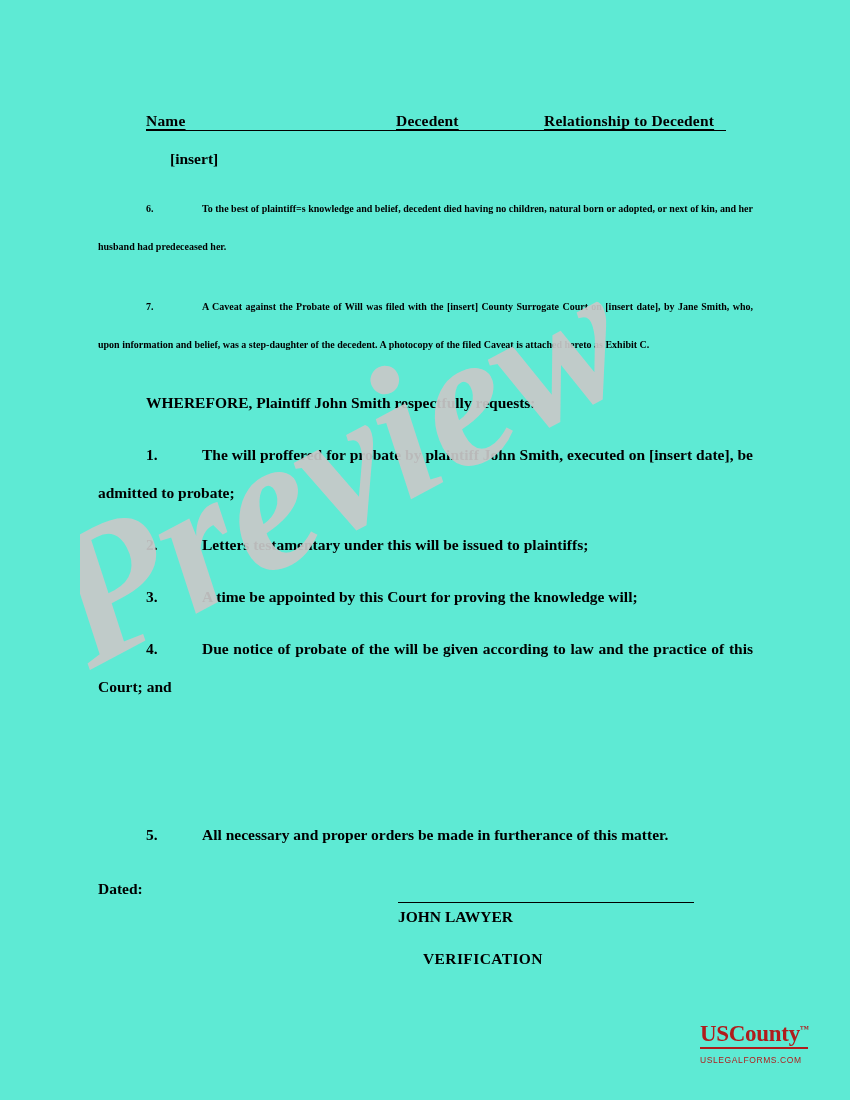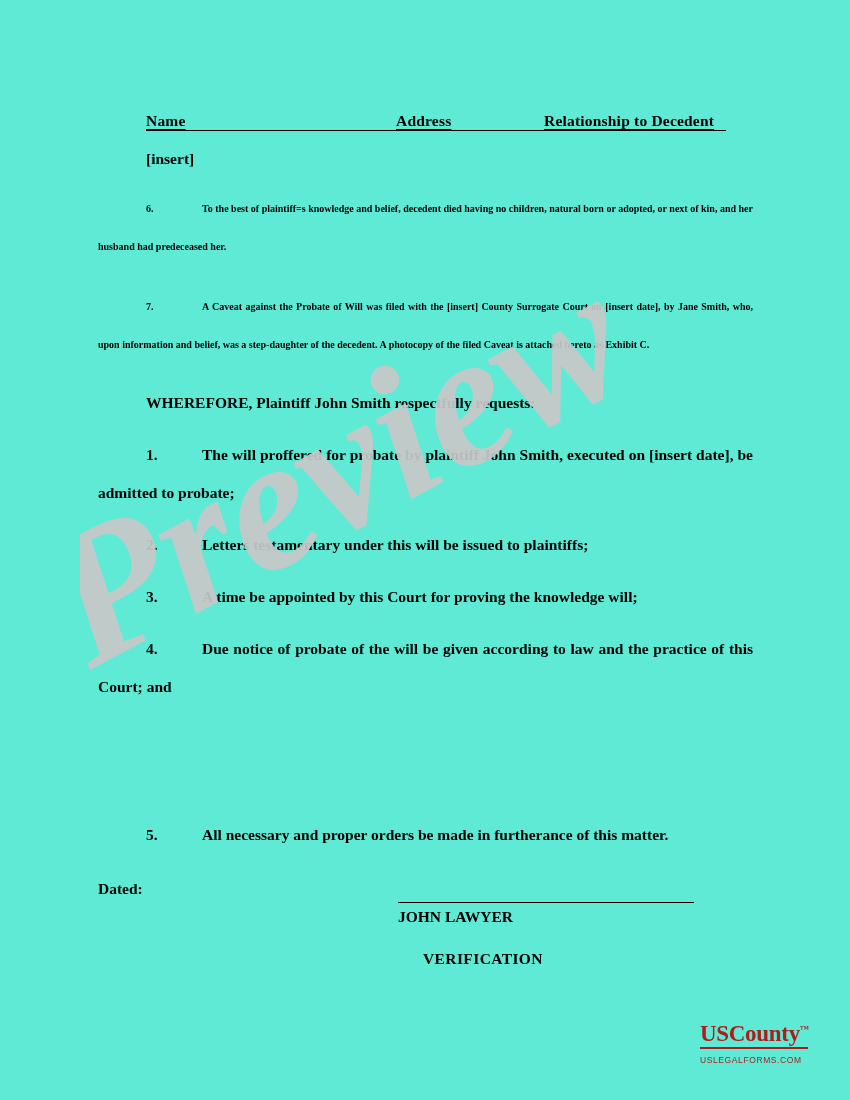--- a/index.html
+++ b/index.html
@@ -62,21 +62,21 @@
   .hdr-rule {
     position: absolute;
     left: 48px;
     top: 18px;
     width: 580px;
     border-bottom: 1.3px solid #000;
   }
 
   .insert-line {
     margin-top: 12px;
-    margin-left: 48px;
+    margin-left: 72px;
     font-weight: bold;
     font-size: 15.5px;
   }
 
   .para {
     font-weight: bold;
     font-size: 10px;
     line-height: 38px;
     text-align: justify;
     margin-top: 22px;
@@ -213,21 +213,21 @@
 </head>
 <body>
 
 <div id="page">
 
   <div id="doc">
 
     <div class="hdr-row">
       <div class="hdr-rule"></div>
       <span class="hdr-name">Name</span>
-      <span class="hdr-addr">Address</span>
+      <span class="hdr-addr">Decedent</span>
       <span class="hdr-rel">Relationship to Decedent</span>
     </div>
 
     <div class="insert-line">[insert]</div>
 
     <div class="para">
       <span class="lead-num" style="margin-left:48px;">6.</span><span>To the best of plaintiff=s knowledge and belief, decedent died having no children, natural born or adopted, or next of kin, and her husband had predeceased her.</span>
     </div>
 
     <div class="para">

